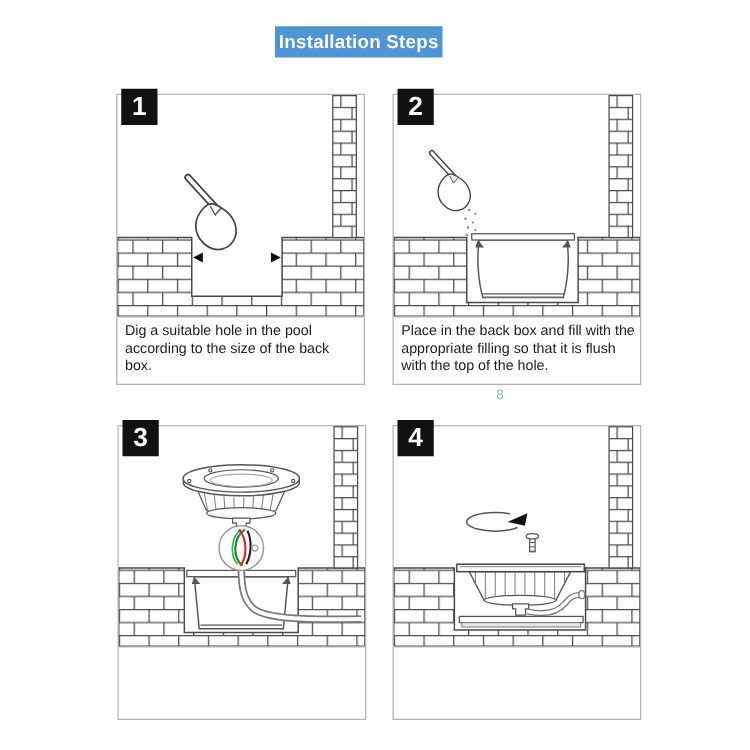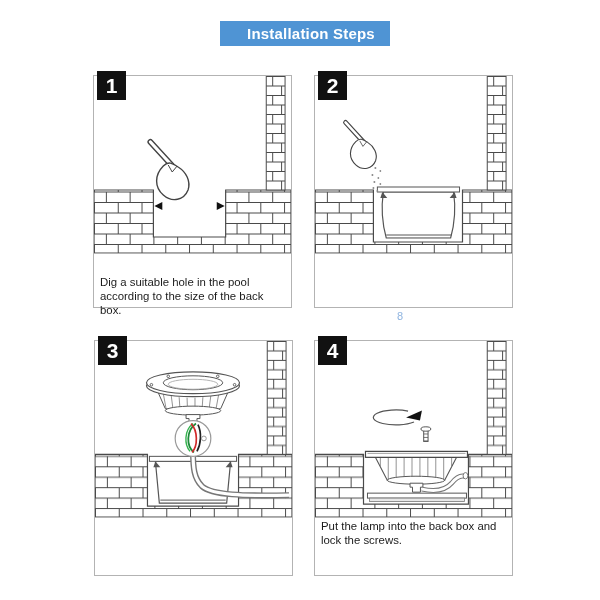--- a/index.html
+++ b/index.html
@@ -1,41 +1,41 @@
 <!DOCTYPE html>
 <html><head>
 <meta charset="utf-8">
 <style>
   html,body{margin:0;padding:0;}
   body{
     width:600px;height:600px;position:relative;background:#ffffff;
     font-family:"Liberation Sans", sans-serif;overflow:hidden;
   }
   .banner{
-    position:absolute;left:220px;top:21px;width:158px;height:25px;
+    position:absolute;left:220px;top:21px;width:134px;height:25px;
     background:#4f94d4;color:#ffffff;font-weight:bold;font-size:15px;
-    display:flex;align-items:center;justify-content:center;letter-spacing:.2px;padding-left:12px;
+    display:flex;align-items:center;justify-content:center;letter-spacing:.2px;
   }
   .panel{position:absolute;border:1px solid #b3b3b3;background:#fff;}
   .p1{left:93px;top:75px;width:197px;height:231px;}
   .p2{left:314px;top:75px;width:197px;height:231px;}
   .p3{left:94px;top:340px;width:197px;height:234px;}
   .p4{left:314px;top:340px;width:197px;height:234px;}
   .badge{
     position:absolute;left:3px;top:-5px;width:29px;height:29px;background:#111;
     color:#fff;font-size:21px;font-weight:bold;display:flex;align-items:center;
     justify-content:center;z-index:2;
   }
   .diagram{position:absolute;left:0;top:0;width:100%;border-bottom:1px solid #b3b3b3;}
   .p1 .diagram,.p2 .diagram{height:177px;}
   .p3 .diagram,.p4 .diagram{height:176px;}
   .diagram svg{display:block;width:100%;height:100%;}
   .caption{
     position:absolute;left:0;right:0;color:#1b1b1b;font-size:11.4px;
-    line-height:14px;padding:21px 3px 0 6px;
+    line-height:14px;padding:4px 3px 0 6px;
   }
   .p1 .caption,.p2 .caption{top:178px;}
   .p3 .caption,.p4 .caption{top:177px;line-height:13.9px;padding-top:2px;}
   .watermark{position:absolute;left:397px;top:310px;color:#8fb4e0;font-size:11px;}
 </style>
 </head>
 <body>
 
 <div class="banner">
   <span>Installation Steps</span>
@@ -115,20 +115,21 @@
           <circle cx="66" cy="95" r="0.9"></circle>
         <circle cx="58" cy="99" r="1"></circle>
           <circle cx="64" cy="102" r="0.9"></circle>
         <circle cx="60" cy="106" r="1"></circle>
           <circle cx="66" cy="108" r="0.9"></circle>
         <circle cx="59" cy="112" r="1"></circle>
           <circle cx="63" cy="115" r="0.9"></circle>
       </g>
     </svg>
   </div>
+  <div class="caption">Place in the back box and fill with the appropriate filling so that it is flush with the top of the hole.</div>
 </div>
 
 <div class="panel p3">
   <div class="badge">3</div>
   <div class="diagram">
     <svg viewBox="0 0 199 177" preserveAspectRatio="none">
       <defs>
         <pattern id="bwC" width="24" height="21" patternUnits="userSpaceOnUse">
           <rect width="24" height="21" fill="#fff"></rect>
           <path d="M0,0.5H24M0,11H24M0.5,0V11M12.5,11V21" stroke="#4a4a4a" stroke-width="1" fill="none"></path>
@@ -246,16 +247,15 @@
         <rect x="109.8" y="90" width="4.4" height="11" fill="#fff" stroke="#555" stroke-width="1"></rect>
         <path d="M109.8,93.5 h4.4 M109.8,97 h4.4 M109.8,100.5 h4.4" stroke="#555" stroke-width="0.8"></path>
         <ellipse cx="112" cy="88.5" rx="5" ry="2.2" fill="#fff" stroke="#555" stroke-width="1"></ellipse>
       </g>
       <g>
         <path d="M100,81.5 A23,7.5 0 1 1 94,70.5" fill="none" stroke="#555" stroke-width="1.2"></path>
         <polygon points="92,77 108,70 106,80" fill="#111"></polygon>
       </g>
     </svg>
   </div>
-  <div class="caption">Put the lamp into the back box and lock the screws.</div>
 </div>
 
 <div class="watermark">8</div>
 
 </body></html>

